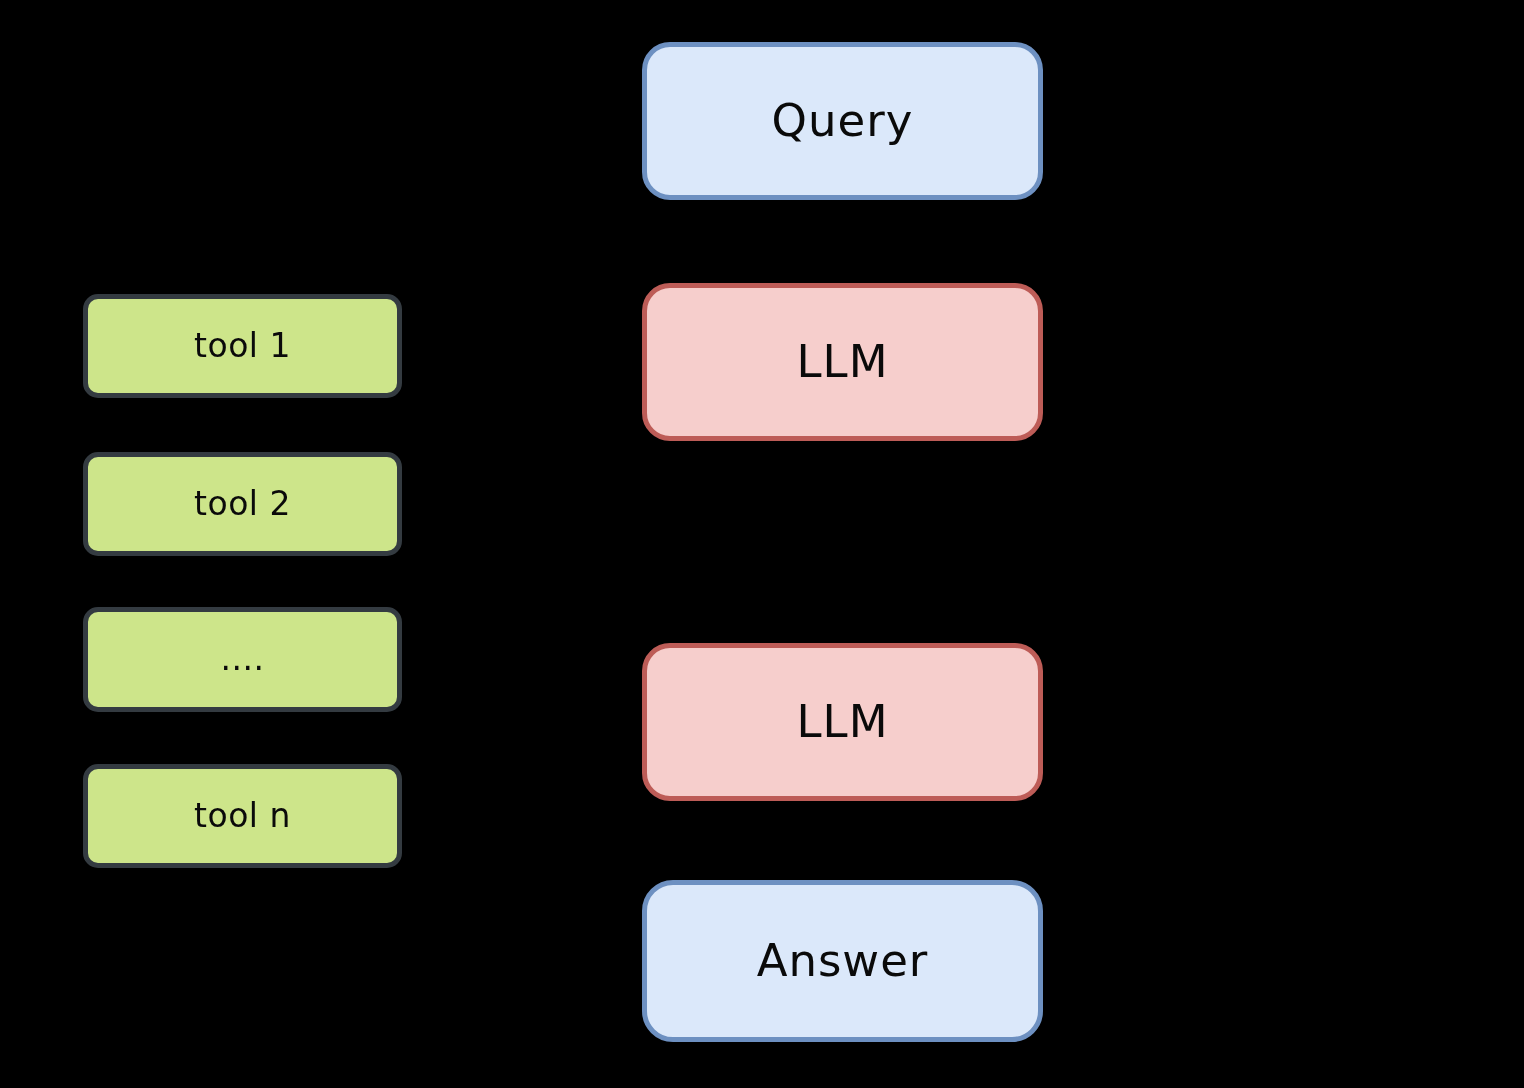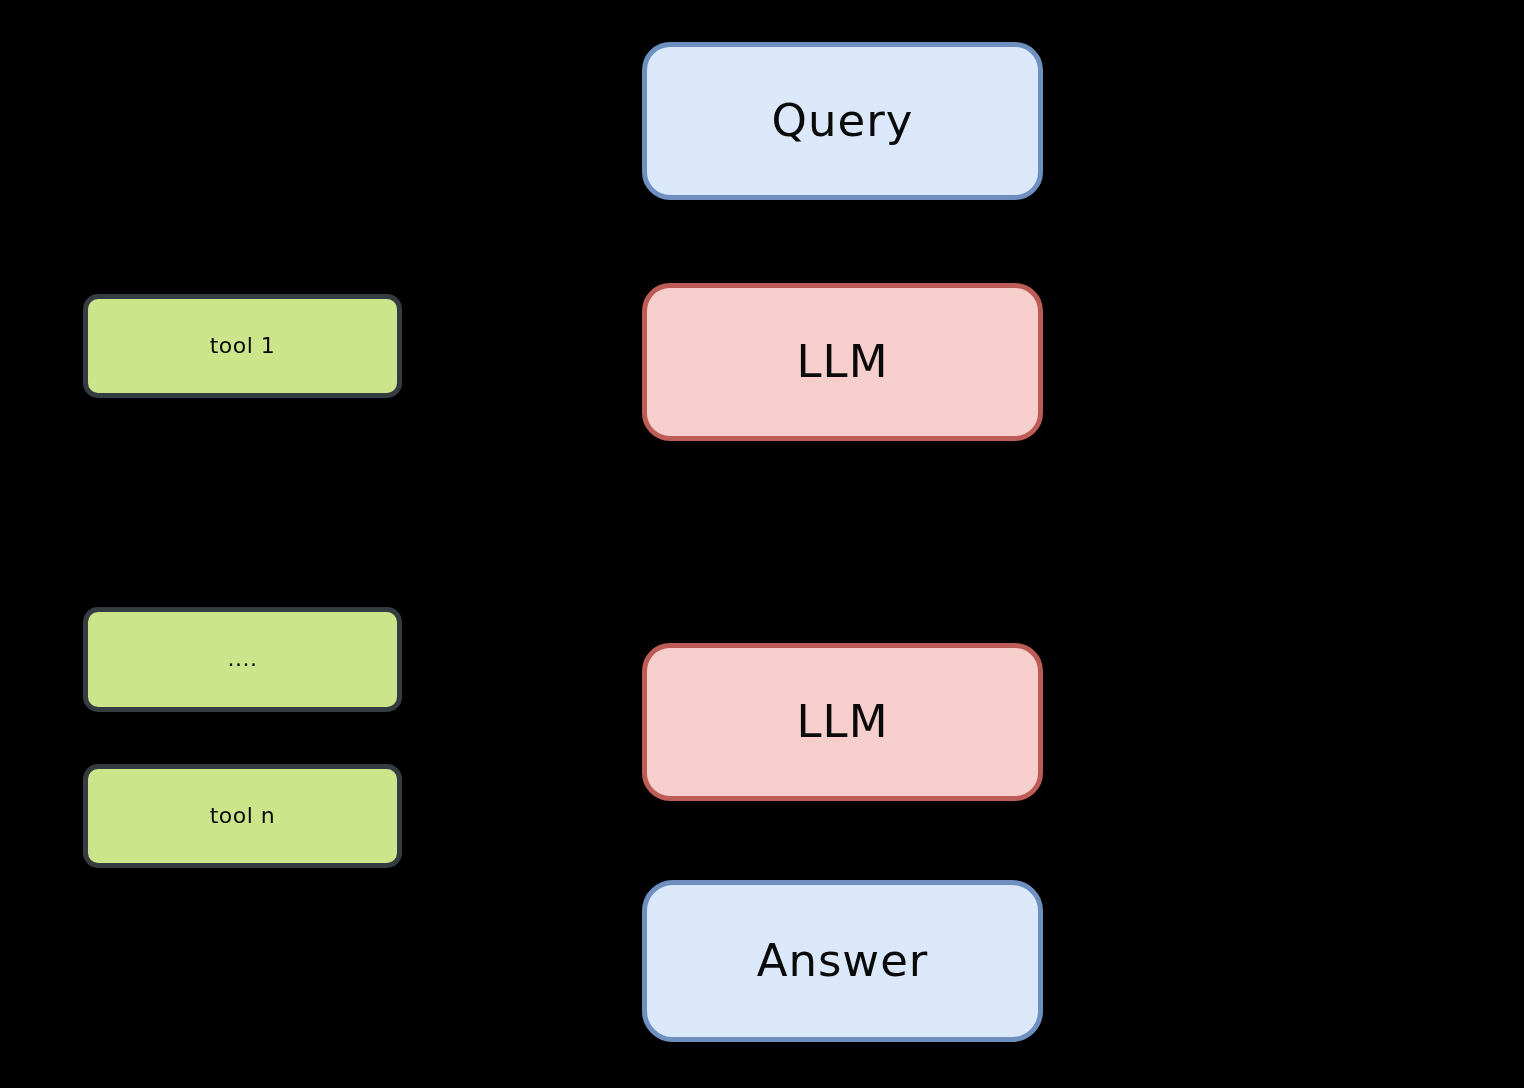--- a/index.html
+++ b/index.html
@@ -31,21 +31,21 @@
     border-radius: 28px;
     font-size: 45px;
     letter-spacing: 1px;
   }
   .tool-node {
     left: 83px;
     width: 319px;
     border-width: 5px;
     border-style: solid;
     border-radius: 15px;
-    font-size: 22px;
+    font-size: 33px;
     letter-spacing: 0.5px;
   }
   #query-node  { left: 642px; top: 42px;  height: 158px; }
   #llm-top-node    { left: 642px; top: 283px; height: 158px; }
   #llm-bottom-node { left: 642px; top: 643px; height: 158px; }
   #answer-node { left: 642px; top: 880px; height: 162px; border-radius: 31px; }
 
   #tool-node-1 { top: 294px; height: 104px; }
   #tool-node-2 { top: 452px; height: 104px; }
   #tool-node-3 { top: 607px; height: 105px; }
@@ -58,20 +58,23 @@
 </style>
 </head>
 <body>
 
 <div class="canvas">
 
   <div class="node tool-node" id="tool-node-1" style="background-color: rgb(205, 229, 138); border-color: rgb(52, 59, 65);">
     <span class="node-label">tool 1</span>
   </div>
 
+  <div class="node tool-node" id="tool-node-2" style="background-color: rgb(205, 229, 138); border-color: rgb(52, 59, 65);">
+    <span class="node-label">tool 2</span>
+  </div>
 
   <div class="node tool-node" id="tool-node-3" style="background-color: rgb(205, 229, 138); border-color: rgb(52, 59, 65);">
     <span class="node-label">....</span>
   </div>
 
   <div class="node flow-node" id="query-node" style="background-color: rgb(219, 232, 250); border-color: rgb(109, 144, 193);">
     <span class="node-label">Query</span>
   </div>
 
   <div class="node tool-node" id="tool-node-4" style="background-color: rgb(205, 229, 138); border-color: rgb(52, 59, 65);">

